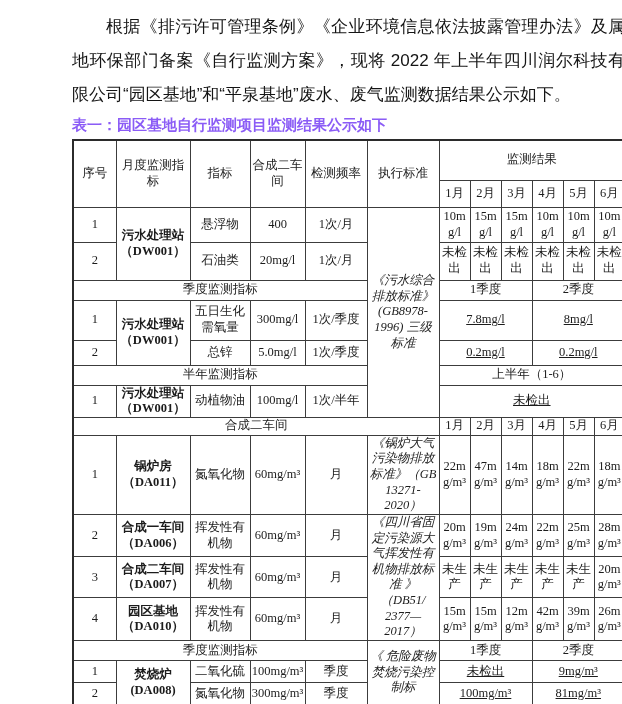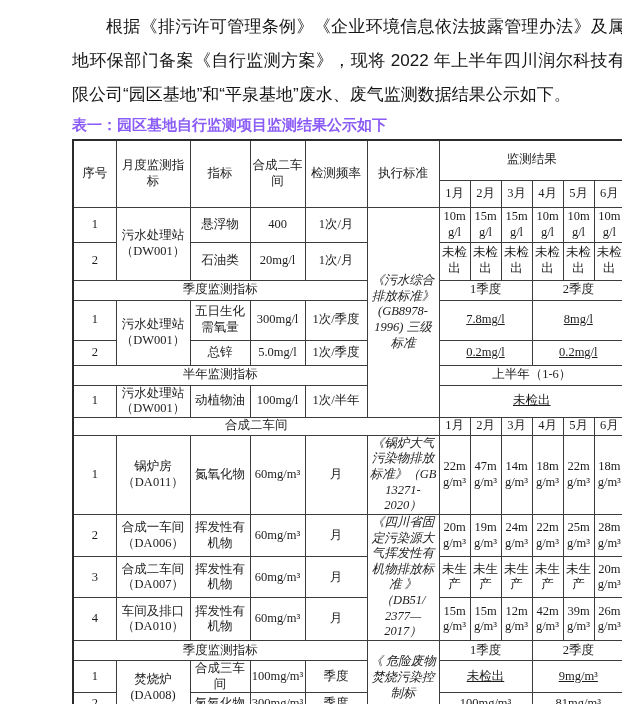--- a/index.html
+++ b/index.html
@@ -24,21 +24,21 @@
   }
   table.monitor td{
     border:1px solid #3c3c3c;
     text-align:center;vertical-align:middle;
     padding:0 1px;overflow:hidden;
     font-family:"Liberation Serif","DejaVu Serif",serif;
     font-size:12.5px;line-height:1.25;color:#1c1c1c;
   }
   td.hd{font-family:"Liberation Sans","DejaVu Sans",sans-serif;font-weight:normal;font-size:13px;}
   td.sec{font-family:"Liberation Sans","DejaVu Sans",sans-serif;font-weight:normal;font-size:13px;margin-left:6px;}
-  td.ws{font-family:"Liberation Sans","DejaVu Sans",sans-serif;font-weight:normal;font-size:12.5px;line-height:1.35;}
+  td.ws{font-family:"Liberation Sans","DejaVu Sans",sans-serif;font-weight:bold;font-size:12.5px;line-height:1.35;}
   td.std{font-size:12px;line-height:1.5;font-style:italic;}
   td.mv{font-size:11px;line-height:1.2;word-break:break-all;}
   td.seq{color:#4a6d96;font-size:13px;}
   td.qv{font-size:12.5px;text-decoration:underline;}
 </style>
 </head>
 <body>
 
 <div class="doc">
 
@@ -193,42 +193,42 @@
       <td class="mv">未生产</td>
       <td class="mv">未生产</td>
       <td class="mv">未生产</td>
       <td class="mv">未生产</td>
       <td class="mv">未生产</td>
       <td class="mv">20mg/m³</td>
     </tr>
 
     <tr style="height:38px">
       <td class="seq">4</td>
-      <td class="ws">车间及排口（DA010）</td>
+      <td class="ws">园区基地（DA010）</td>
       <td>挥发性有机物</td>
       <td>60mg/m³</td>
       <td>月</td>
       <td class="mv">15mg/m³</td>
       <td class="mv">15mg/m³</td>
       <td class="mv">12mg/m³</td>
       <td class="mv">42mg/m³</td>
       <td class="mv">39mg/m³</td>
       <td class="mv">26mg/m³</td>
     </tr>
 
     <tr style="height:20px">
       <td class="sec" colspan="5">季度监测指标</td>
       <td class="std" rowspan="3">《 危险废物焚烧污染控制标</td>
       <td class="sec" colspan="3">1季度</td>
       <td class="sec" colspan="3">2季度</td>
     </tr>
     <tr style="height:22px">
       <td class="seq">1</td>
       <td class="ws" rowspan="2">焚烧炉(DA008)</td>
-      <td>合成三车间</td>
+      <td>二氧化硫</td>
       <td>100mg/m³</td>
       <td>季度</td>
       <td class="qv" colspan="3">未检出</td>
       <td class="qv" colspan="3">9mg/m³</td>
     </tr>
     <tr style="height:23px">
       <td class="seq">2</td>
       <td>氮氧化物</td>
       <td>300mg/m³</td>
       <td>季度</td>

